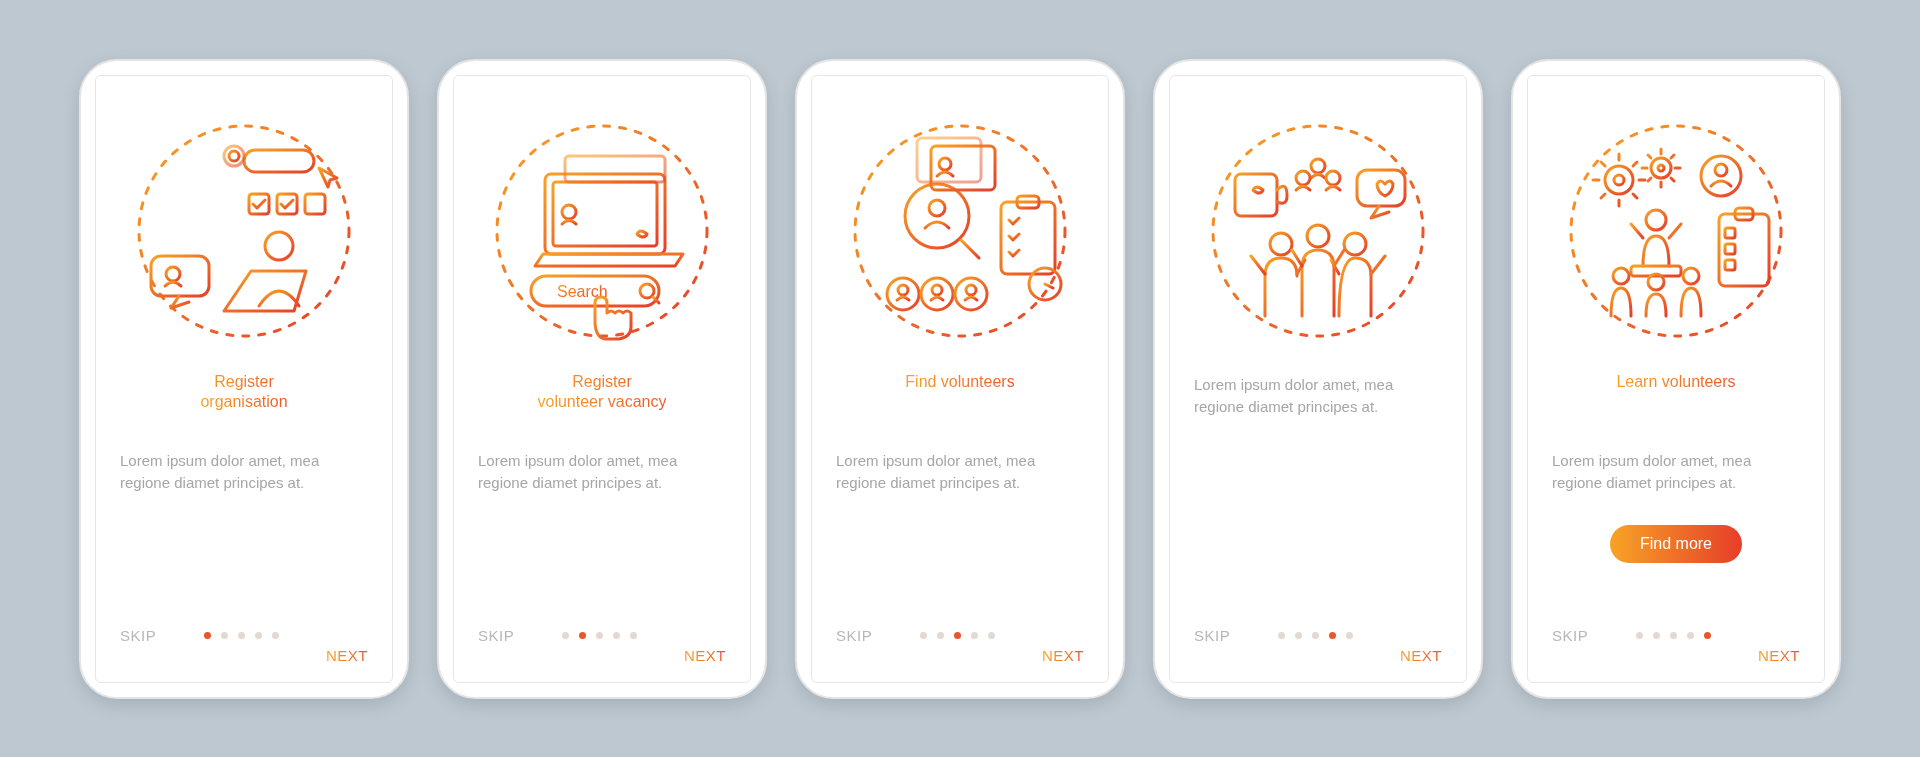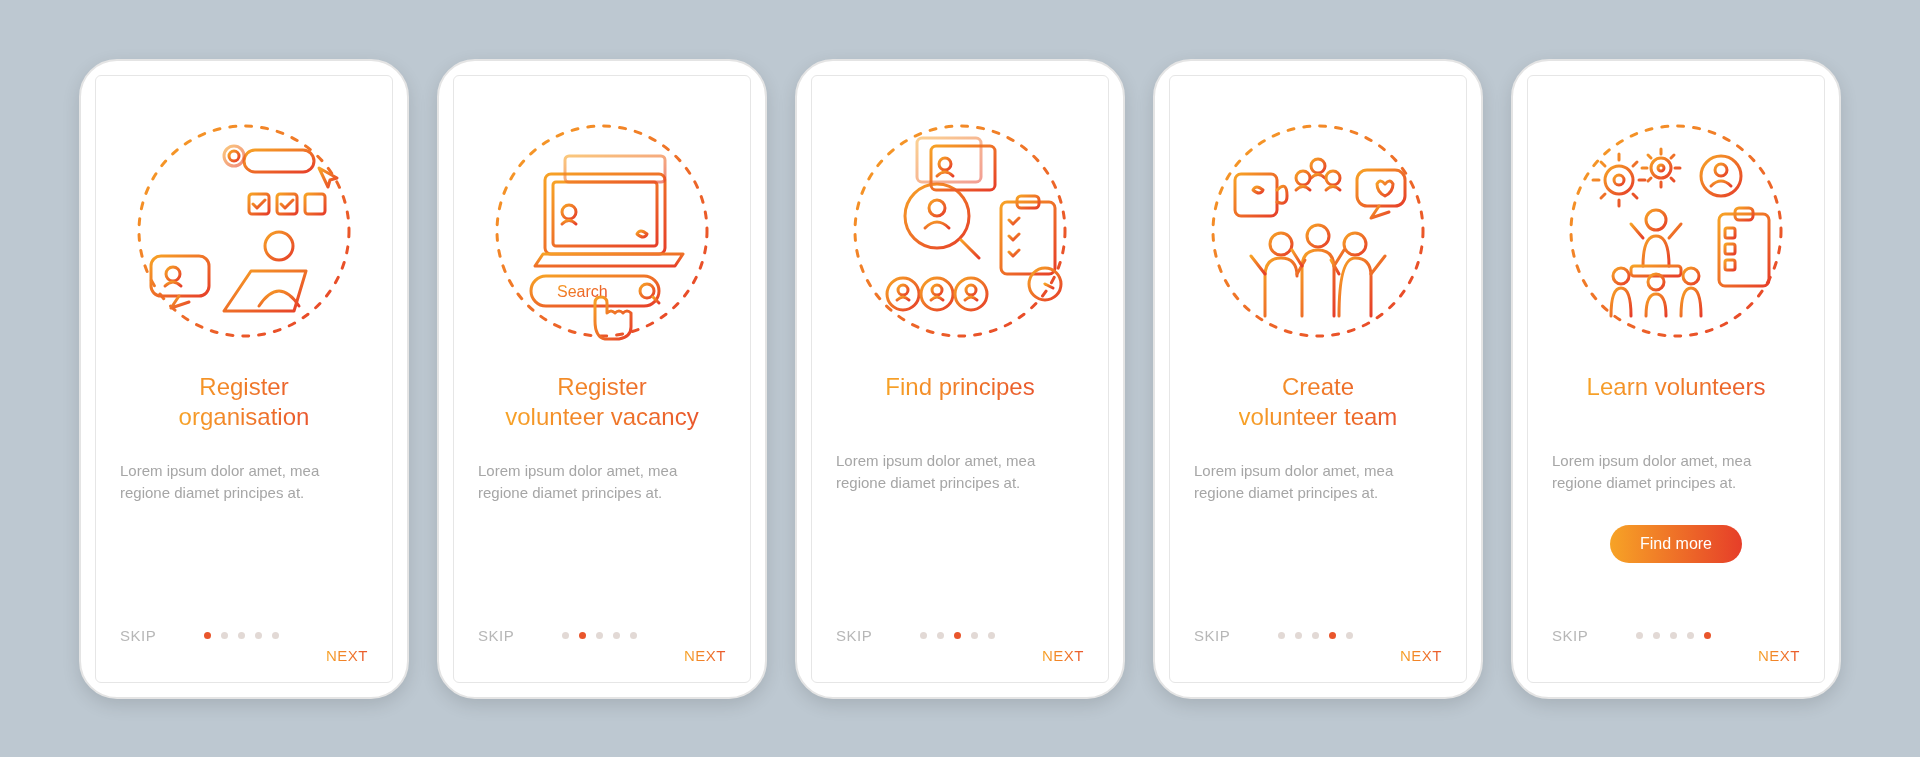--- a/index.html
+++ b/index.html
@@ -36,21 +36,21 @@
   .illus {
     width: 230px;
     height: 230px;
     display: flex;
     align-items: center;
     justify-content: center;
     color: #e9562c;
     text-align: right;
   }
   .title {
-    font-size: 24px;
+    font-size: 16px;
     line-height: 1.25;
     text-align: center;
     margin-top: 26px;
     background: linear-gradient(90deg,#f7a326,#e9562c);
     -webkit-background-clip: text;
     background-clip: text;
     color: transparent;
     font-weight: 400;
     min-height: 50px;
   }
@@ -236,21 +236,21 @@
         <path d="M164 120 l4 4 l6 -6"></path>
           <line x1="180" y1="120" x2="204" y2="120"></line>
         <path d="M164 136 l4 4 l6 -6"></path>
           <line x1="180" y1="136" x2="204" y2="136"></line>
 
         <circle cx="200" cy="168" r="16"></circle>
         <line x1="200" y1="168" x2="200" y2="158"></line>
         <line x1="200" y1="168" x2="208" y2="172"></line>
       </svg>
     </div>
-    <h2 class="title">Find principes</h2>
+    <h2 class="title">Find volunteers</h2>
     <p class="desc">Lorem ipsum dolor amet, mea regione diamet principes at.</p>
     <div class="footer">
       <span class="skip">SKIP</span>
       <div class="dots">
         <span class="dot"></span>
         <span class="dot"></span>
         <span class="dot active"></span>
         <span class="dot"></span>
         <span class="dot"></span>
       </div>
@@ -297,21 +297,20 @@
 
           <line x1="72" y1="200" x2="72" y2="186"></line>
             <line x1="84" y1="200" x2="84" y2="186"></line>
           <line x1="109" y1="200" x2="109" y2="186"></line>
             <line x1="121" y1="200" x2="121" y2="186"></line>
           <line x1="146" y1="200" x2="146" y2="186"></line>
             <line x1="158" y1="200" x2="158" y2="186"></line>
         </g>
       </svg>
     </div>
-    <h2 class="title">Create<br>volunteer team</h2>
     <p class="desc">Lorem ipsum dolor amet, mea regione diamet principes at.</p>
     <div class="footer">
       <span class="skip">SKIP</span>
       <div class="dots">
         <span class="dot"></span>
         <span class="dot"></span>
         <span class="dot"></span>
         <span class="dot active"></span>
         <span class="dot"></span>
       </div>

